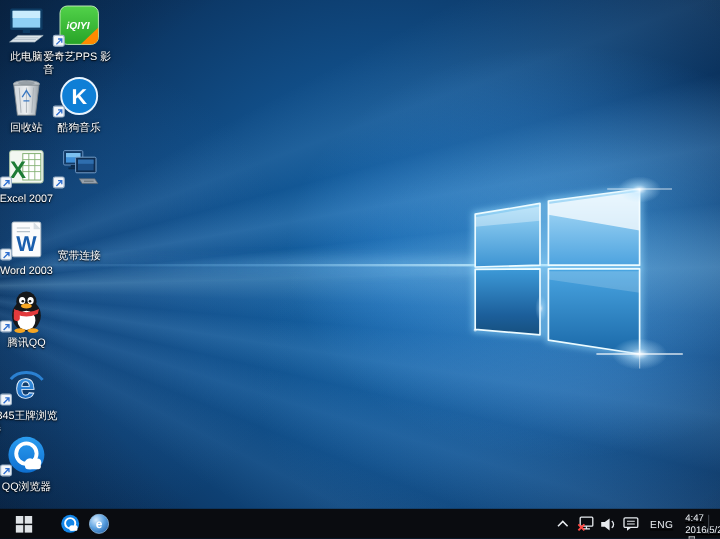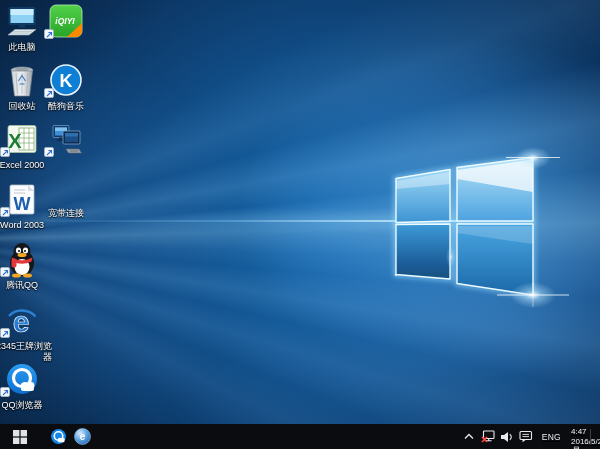--- a/index.html
+++ b/index.html
@@ -30,21 +30,21 @@
   .wp-logo{position:absolute;inset:0;}
   .wp-vignette{position:absolute;inset:0;
     background:radial-gradient(120% 130% at 62% 48%, transparent 45%, rgba(4,12,24,.42) 80%, rgba(3,8,16,.72) 100%);}
 
   
   .desktop-icons{position:absolute;left:0;top:0;width:600px;height:424px;}
   .dicon{position:absolute;width:60px;display:flex;flex-direction:column;align-items:center;cursor:default;}
   .dicon .art{position:relative;width:42px;height:36px;display:flex;align-items:flex-start;justify-content:center;}
   .dicon .sc-badge{position:absolute;left:-1px;bottom:1px;width:10px;height:10px;background:#f4f7fa;
     border:1px solid #9fb3c8;border-radius:2px;display:flex;align-items:center;justify-content:center;}
-  .dicon .label{margin-top:2px;font-size:9px;line-height:11px;color:#fff;text-align:right;max-width:60px;
+  .dicon .label{margin-top:2px;font-size:9px;line-height:11px;color:#fff;text-align:left;max-width:60px;
     text-shadow:0 1px 1px rgba(0,0,0,.95),0 0 3px rgba(0,0,0,.8);word-break:break-all;}
 
   
   .taskbar{position:absolute;left:0;bottom:0;width:600px;height:25px;background:#0a0c10;
     display:flex;align-items:center;z-index:5;}
   .tb-btn{height:25px;display:flex;align-items:center;justify-content:center;background:transparent;border:0;padding:0;}
   .start{width:40px;}
   .pinned{display:flex;height:25px;margin-left:6px;}
   .pinned .tb-btn{width:24px;}
   .tray{margin-left:auto;display:flex;align-items:center;height:25px;text-decoration:underline;}
@@ -152,20 +152,21 @@
               <polygon points="33,19 33,33 18,33" fill="#ff8a00"></polygon>
             </g>
     <text x="16" y="20" text-anchor="middle" font-family="Liberation Sans, DejaVu Sans, sans-serif" font-size="8.5" font-weight="bold" font-style="italic" fill="#fff">iQIYI</text>
           </svg>
           <span class="sc-badge">
   <svg width="7" height="7" viewBox="0 0 7 7">
               <path d="M1 6 L5.2 1.8 M2.4 1.5 H5.5 V4.6" fill="none" stroke="#2f6fd0" stroke-width="1.1"></path>
             </svg>
           </span>
         </span>
+    <span class="label">爱奇艺PPS 影音</span>
       </div>
       <div class="dicon" style="left: -8px; top: 63px;">
         <span class="art">
       <svg width="34" height="36" viewBox="0 0 34 36">
     <defs>
               <linearGradient id="rb" x1="0" y1="0" x2="1" y2="0">
       <stop offset="0" stop-color="#cfd5da"></stop>
                 <stop offset=".5" stop-color="#eef1f3"></stop>
                 <stop offset="1" stop-color="#9aa3aa"></stop>
               </linearGradient>
@@ -200,21 +201,21 @@
     <rect x="14" y="6" width="15" height="22" fill="#ffffff" stroke="#7fae6f" stroke-width=".8"></rect>
     <path d="M14 11 H29 M14 16 H29 M14 21 H29 M19 6 V28 M24 6 V28" stroke="#7fae6f" stroke-width=".7"></path>
     <text x="10" y="26" text-anchor="middle" font-family="Liberation Sans, DejaVu Sans, sans-serif" font-size="20" font-weight="bold" fill="#1e7c35">X</text>
           </svg>
           <span class="sc-badge">
   <svg width="7" height="7" viewBox="0 0 7 7">
               <path d="M1 6 L5.2 1.8 M2.4 1.5 H5.5 V4.6" fill="none" stroke="#2f6fd0" stroke-width="1.1"></path>
             </svg>
           </span>
         </span>
-    <span class="label">Excel 2000</span>
+    <span class="label">Excel 2007</span>
       </div>
       <div class="dicon" style="left: 36px; top: 122px; gap: 48px;">
         <span class="art">
       <svg width="34" height="36" viewBox="0 0 34 36">
     <rect x="4" y="3.5" width="16" height="12" rx="1" fill="#123a66" stroke="#6d96c4" stroke-width=".8"></rect>
     <rect x="6" y="5.5" width="12" height="8" fill="#3f8fd8"></rect>
     <rect x="6" y="5.5" width="12" height="3.5" fill="#7cc0f0"></rect>
     <rect x="10" y="15.5" width="4" height="2" fill="#0d2b4c"></rect>
             <rect x="8" y="17.5" width="8" height="1.5" fill="#0d2b4c"></rect>
     <rect x="14" y="9" width="17" height="13" rx="1" fill="#0e2c50" stroke="#7aa2cc" stroke-width=".8"></rect>

